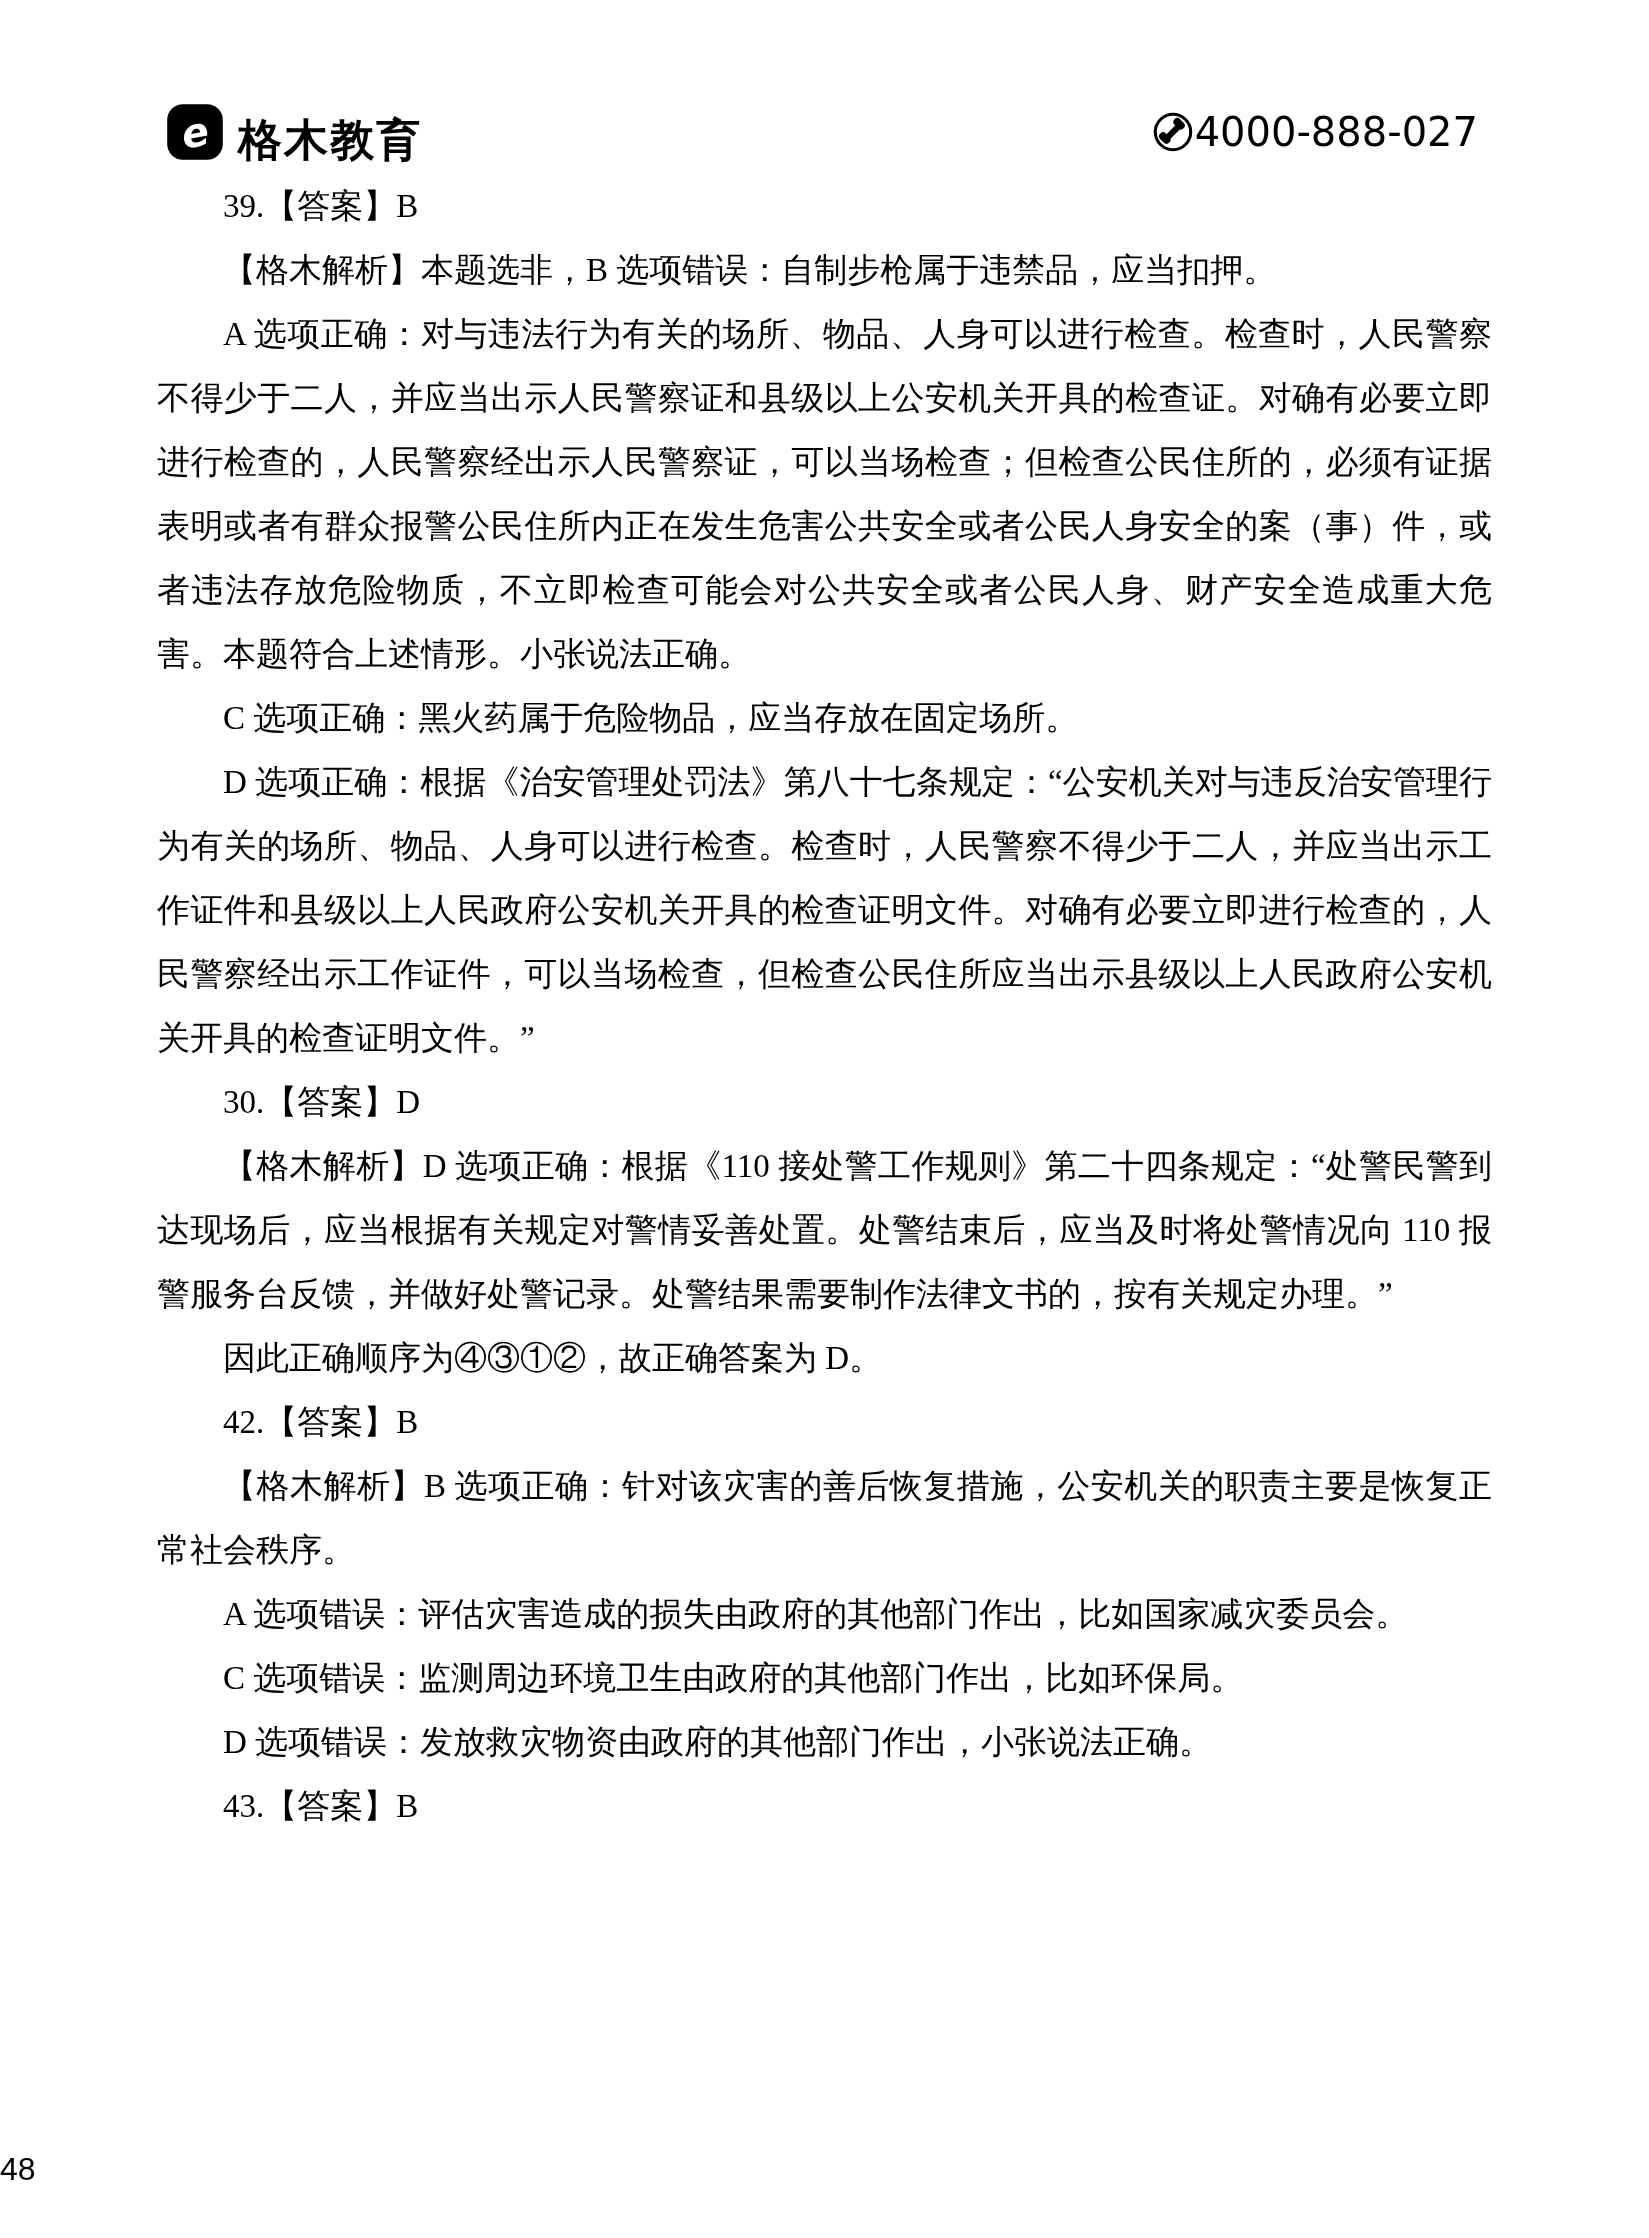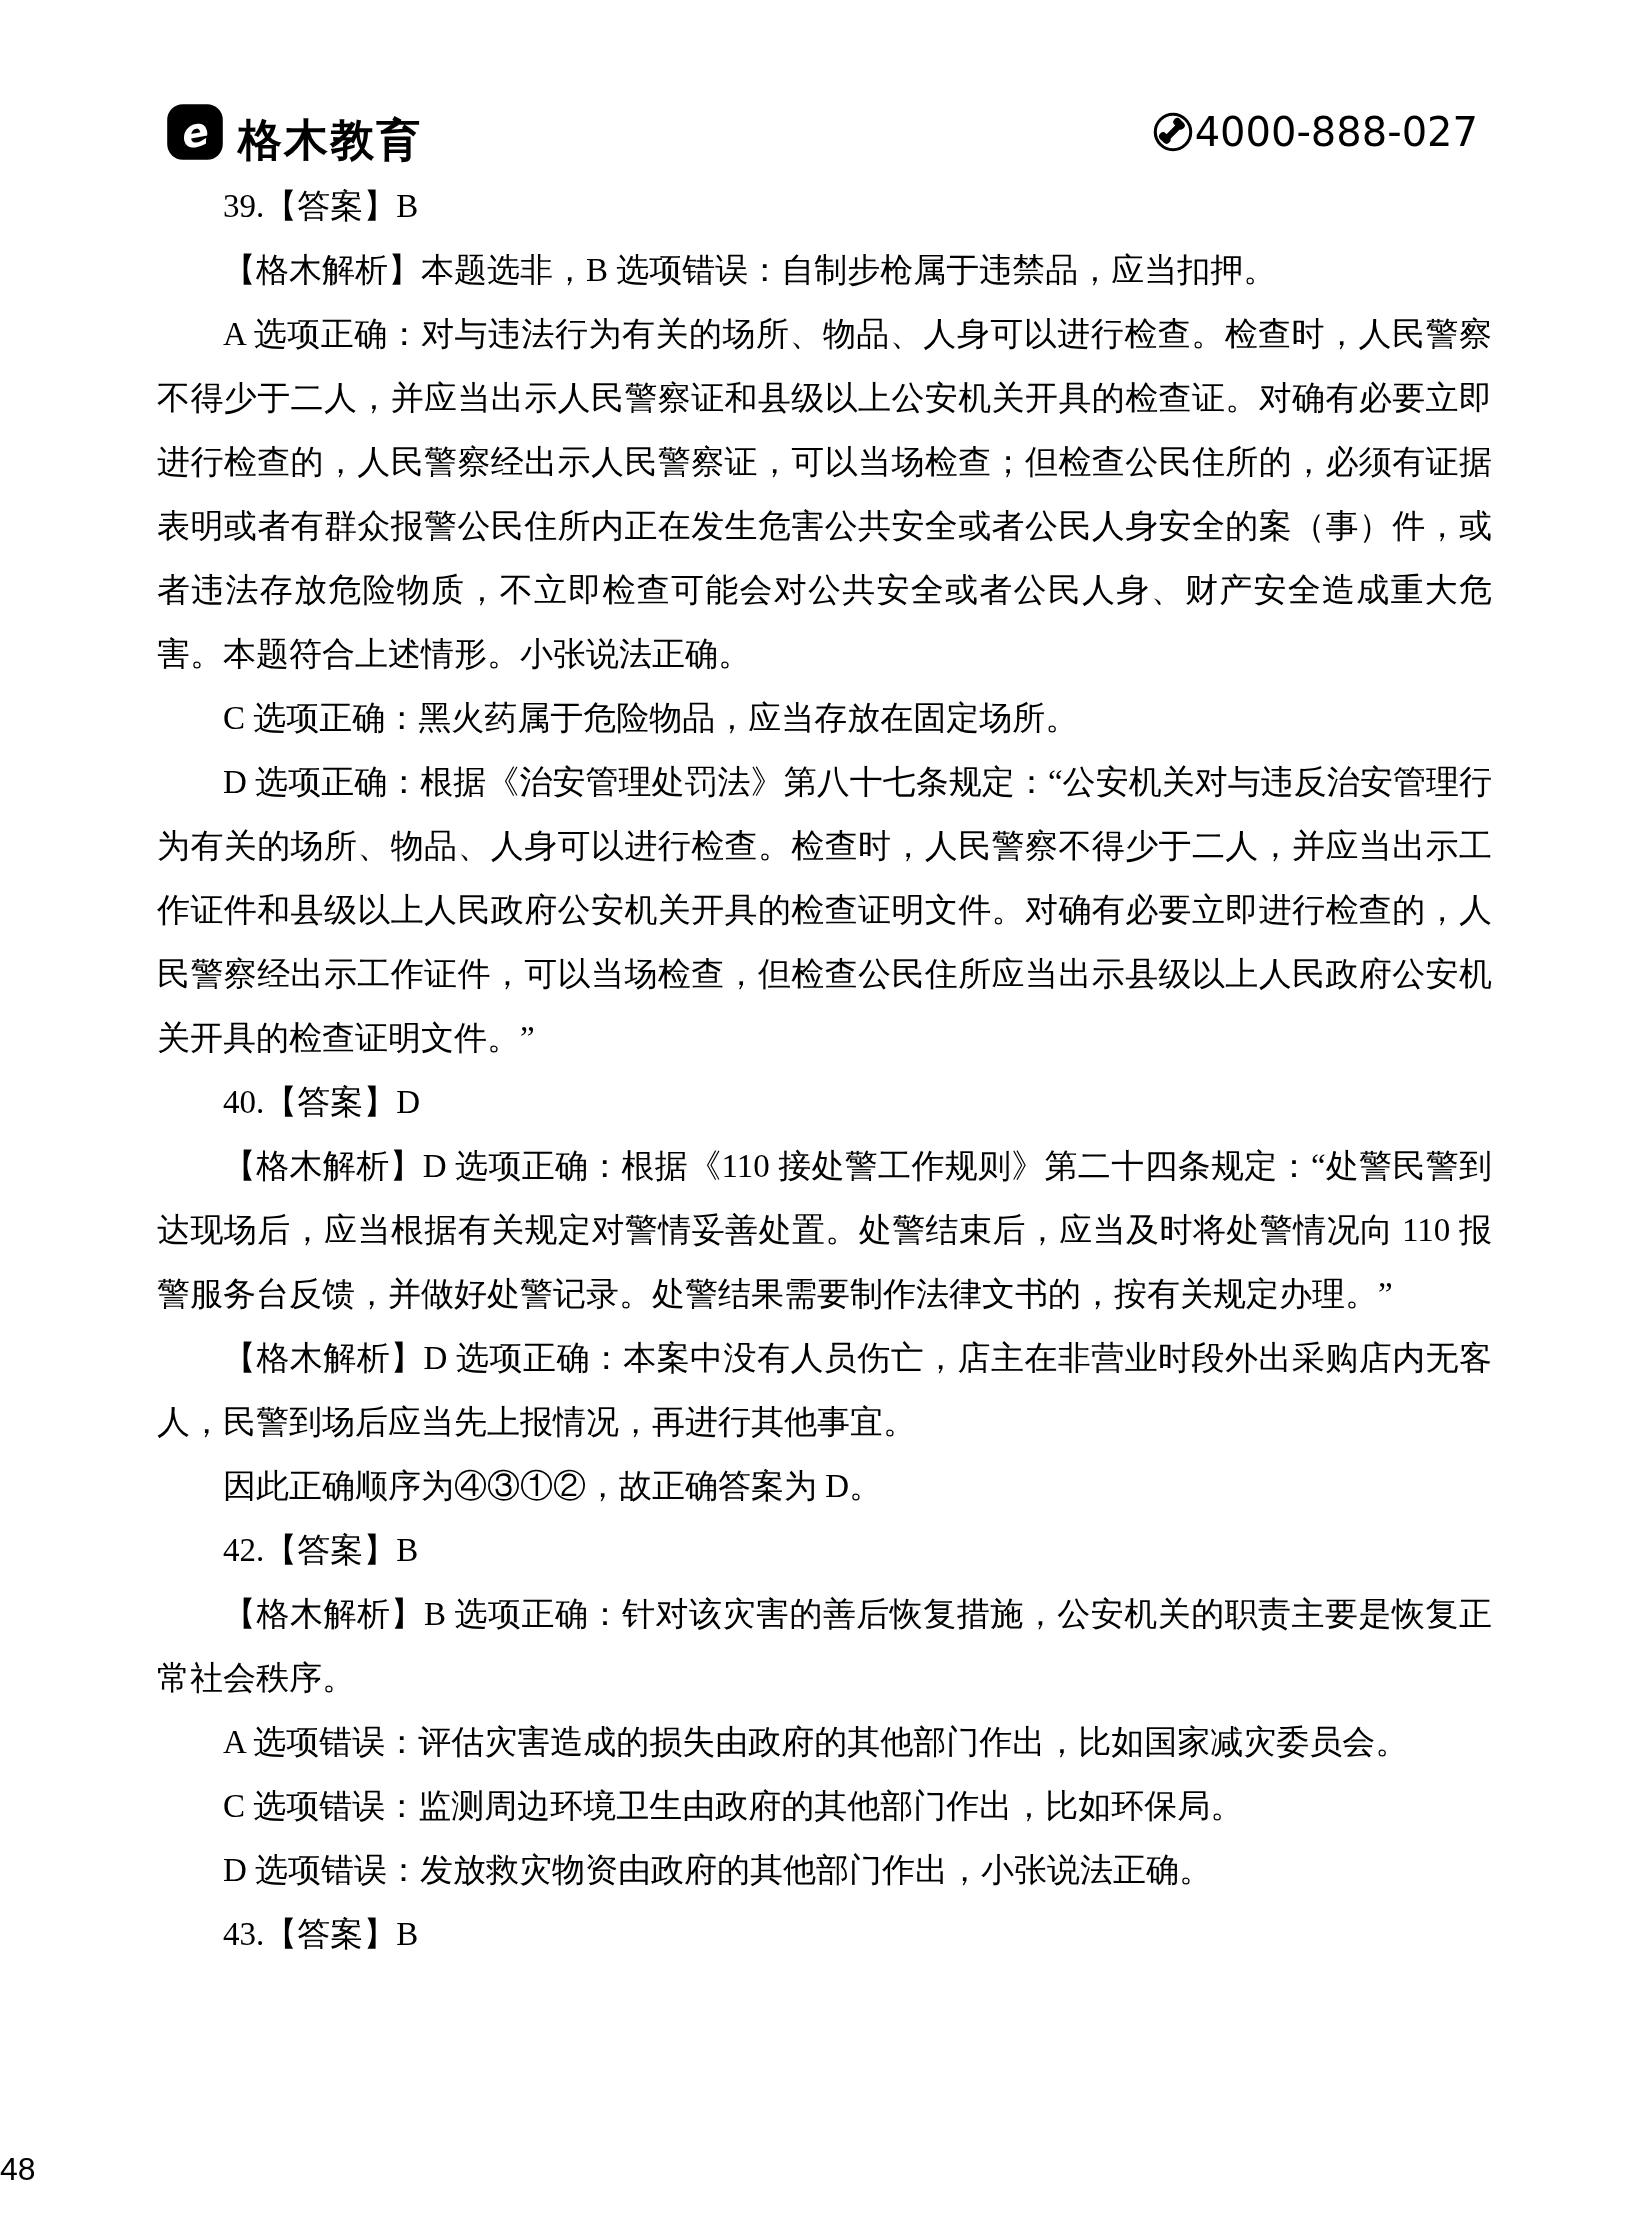--- a/index.html
+++ b/index.html
@@ -95,23 +95,22 @@
       <span class="phone-number">4000-888-027</span>
     </div>
   </header>
 
   <main class="doc" id="doc-body">
       <p class="para">39.【答案】B</p>
       <p class="para">【格木解析】本题选非，B 选项错误：自制步枪属于违禁品，应当扣押。</p>
       <p class="para">A 选项正确：对与违法行为有关的场所、物品、人身可以进行检查。检查时，人民警察不得少于二人，并应当出示人民警察证和县级以上公安机关开具的检查证。对确有必要立即进行检查的，人民警察经出示人民警察证，可以当场检查；但检查公民住所的，必须有证据表明或者有群众报警公民住所内正在发生危害公共安全或者公民人身安全的案（事）件，或者违法存放危险物质，不立即检查可能会对公共安全或者公民人身、财产安全造成重大危害。本题符合上述情形。小张说法正确。</p>
       <p class="para">C 选项正确：黑火药属于危险物品，应当存放在固定场所。</p>
       <p class="para">D 选项正确：根据《治安管理处罚法》第八十七条规定：“公安机关对与违反治安管理行为有关的场所、物品、人身可以进行检查。检查时，人民警察不得少于二人，并应当出示工作证件和县级以上人民政府公安机关开具的检查证明文件。对确有必要立即进行检查的，人民警察经出示工作证件，可以当场检查，但检查公民住所应当出示县级以上人民政府公安机关开具的检查证明文件。”</p>
-      <p class="para">40.【答案】D</p>
+      <p class="para">30.【答案】D</p>
       <p class="para">【格木解析】D 选项正确：根据《110 接处警工作规则》第二十四条规定：“处警民警到达现场后，应当根据有关规定对警情妥善处置。处警结束后，应当及时将处警情况向 110 报警服务台反馈，并做好处警记录。处警结果需要制作法律文书的，按有关规定办理。”</p>
-      <p class="para">【格木解析】D 选项正确：本案中没有人员伤亡，店主在非营业时段外出采购店内无客人，民警到场后应当先上报情况，再进行其他事宜。</p>
       <p class="para">因此正确顺序为④③①②，故正确答案为 D。</p>
       <p class="para">42.【答案】B</p>
       <p class="para">【格木解析】B 选项正确：针对该灾害的善后恢复措施，公安机关的职责主要是恢复正常社会秩序。</p>
       <p class="para">A 选项错误：评估灾害造成的损失由政府的其他部门作出，比如国家减灾委员会。</p>
       <p class="para">C 选项错误：监测周边环境卫生由政府的其他部门作出，比如环保局。</p>
       <p class="para">D 选项错误：发放救灾物资由政府的其他部门作出，小张说法正确。</p>
       <p class="para">43.【答案】B</p>
     </main>
 
   <footer class="ftr">

